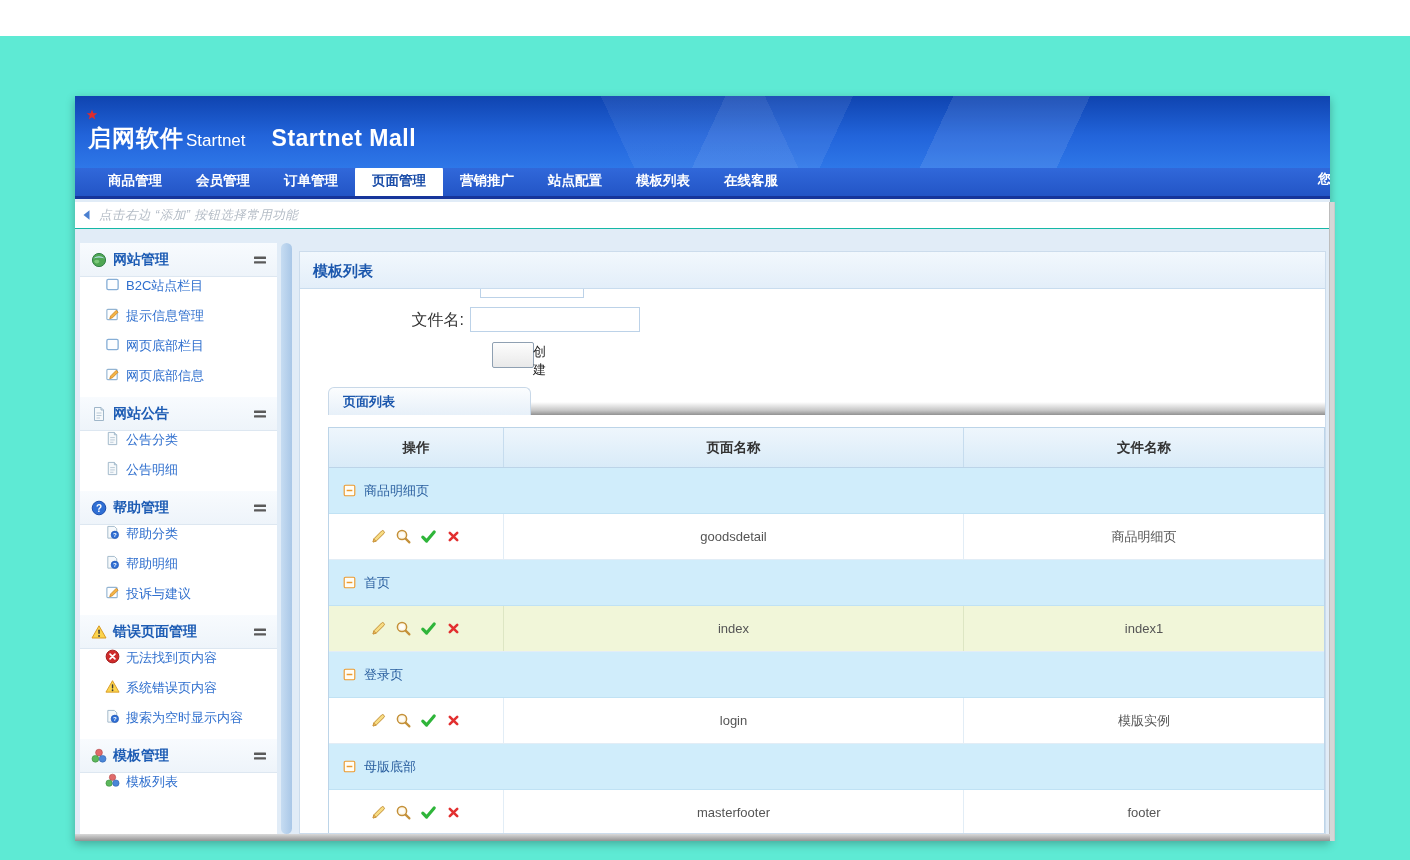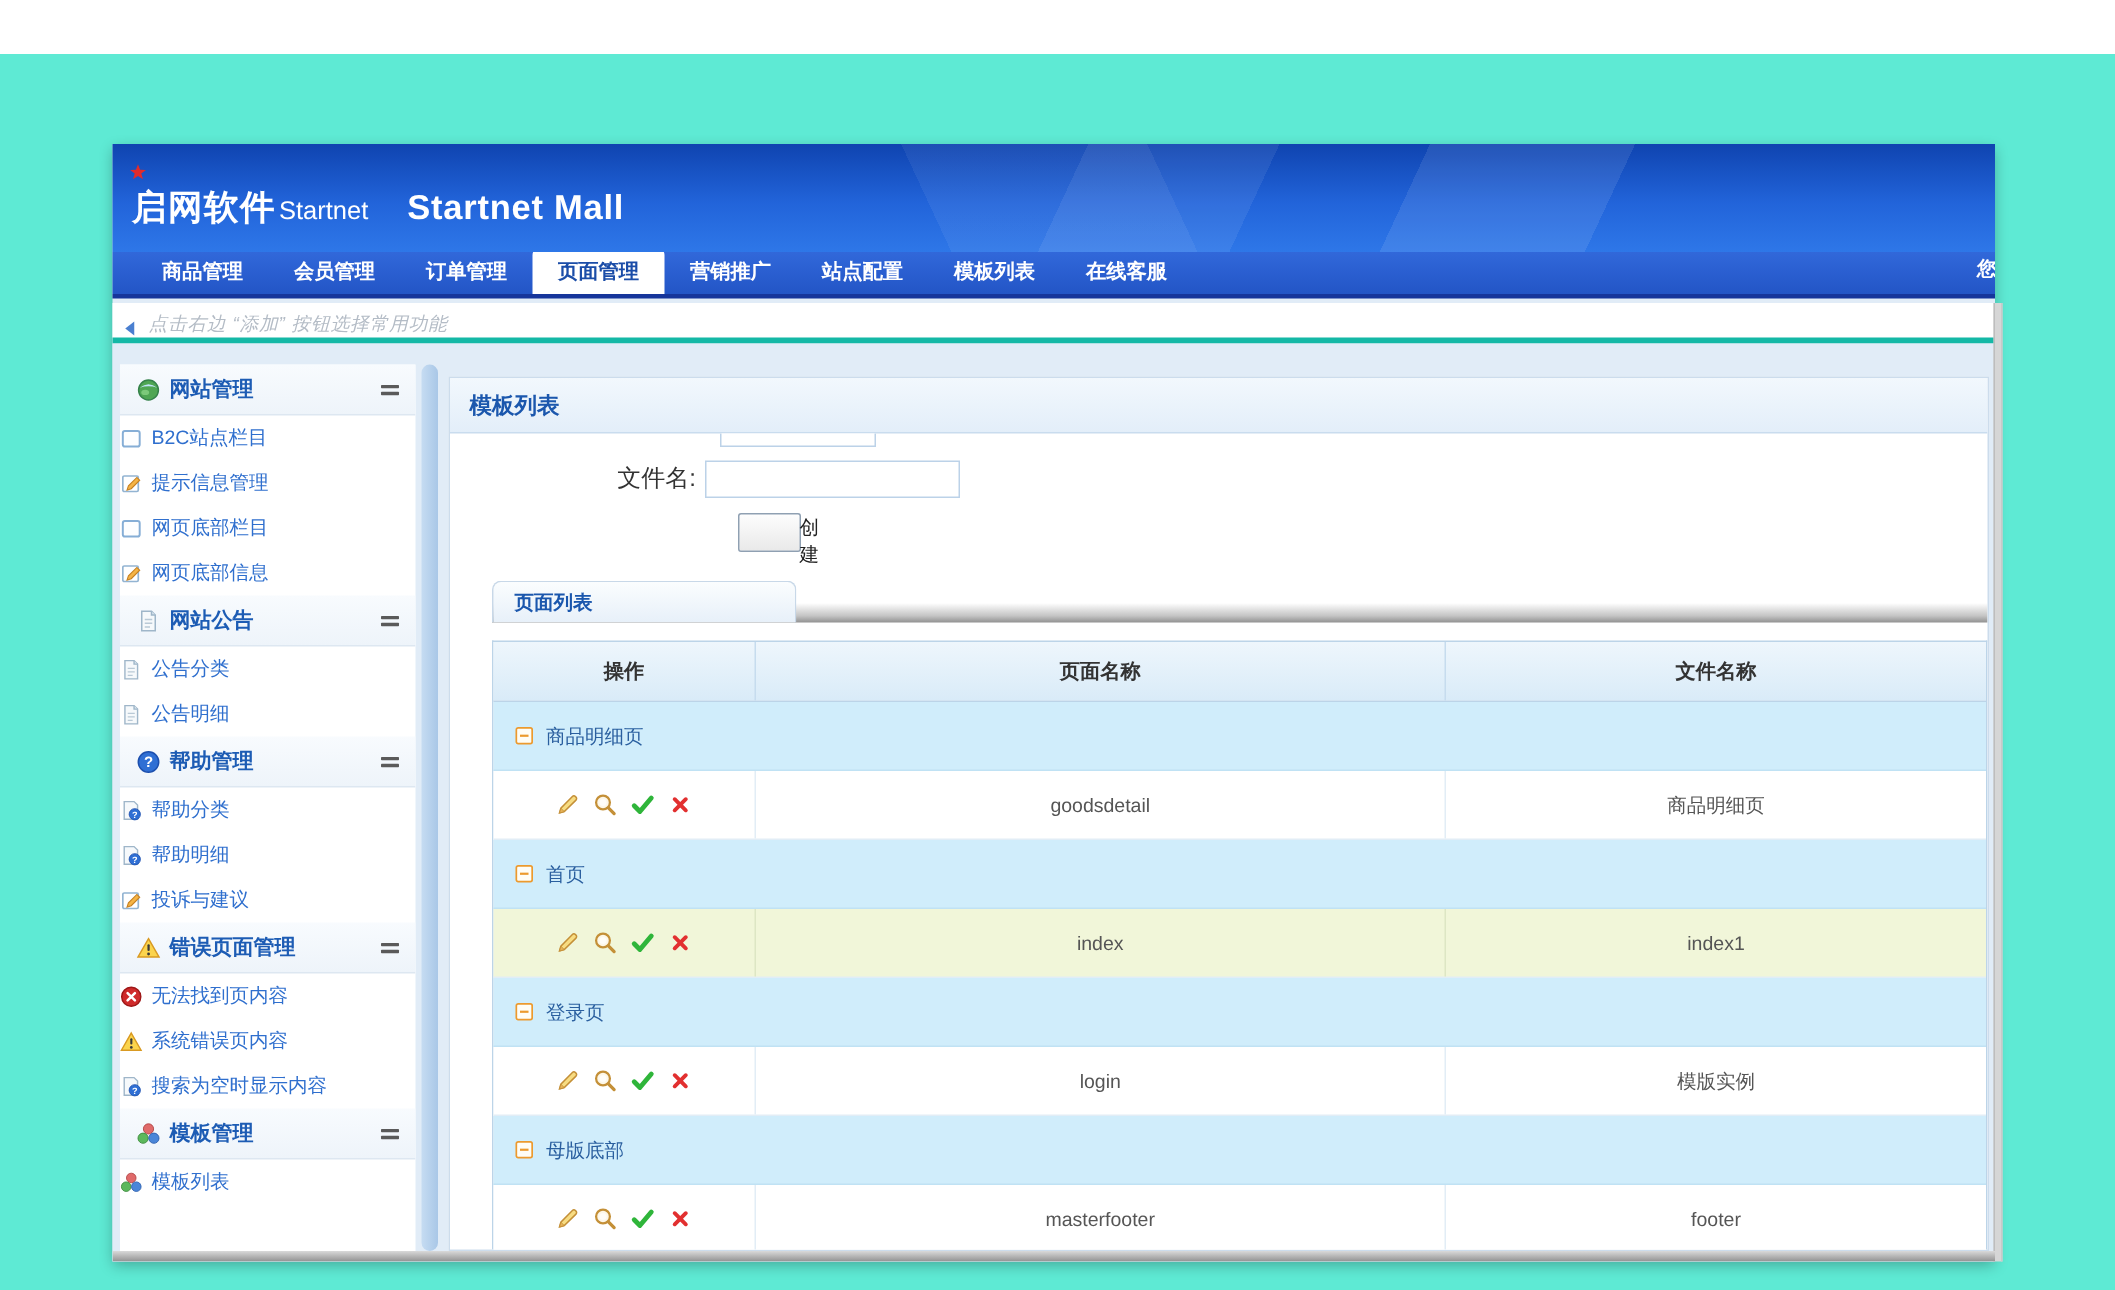--- a/index.html
+++ b/index.html
@@ -26,37 +26,37 @@
   
   .nav { position:absolute; left:0; top:72px; right:0; height:31px; overflow:hidden;
          background:linear-gradient(180deg,#3168da,#2355c6); border-bottom:3px solid #16359b;
          display:flex; align-items:flex-end; padding-left:16px; }
   .tab { padding:0 17px; line-height:31px; height:31px; color:#fff; font-size:13.5px; font-weight:bold; white-space:nowrap; }
   .tab.active { background:#fff; color:#1b4da8; border-radius:5px 5px 0 0; }
   .greet { position:absolute; right:-14px; bottom:8px; color:#fff; font-size:13px; font-weight:bold; }
 
   
   .crumb { position:absolute; left:0; top:106px; right:0; height:27px; background:#fff;
-           border-bottom:4px solid #14b8a6; display:flex; align-items:flex-end; padding-left:7px; }
+           border-bottom:1px solid #14b8a6; display:flex; align-items:center; padding-left:7px; }
   .crumb .arr { width:9px; height:12px; margin-right:8px; }
   .crumb-text { font-size:12.5px; font-style:italic; color:#b4bcc6; letter-spacing:.5px; }
 
   
   .content { position:absolute; left:0; top:133px; right:0; bottom:0; background:#e1ecf7; overflow:hidden; }
   .bottom-shadow { position:absolute; left:0; right:0; bottom:0; height:7px; z-index:9;
                    background:linear-gradient(180deg,#d9d9d9,#929292); }
   .vscroll { position:absolute; right:-5px; top:106px; bottom:0; width:6px; background:#d6d6d6;
              border-left:1px solid #bdbdbd; border-right:1px solid #c9c9c9; }
 
   
   .sidebar { position:absolute; left:5px; top:14px; width:197px; bottom:7px; background:#fff; overflow:hidden; }
   .sec-h { height:34px; display:flex; align-items:center; padding:0 9px 0 11px;
            background:linear-gradient(180deg,#f8fbfe,#eef4fa); border-bottom:1px solid #dde7f1; }
   .sec-t { flex:1; margin-left:6px; font-size:14px; font-weight:bold; color:#1d5cb4; white-space:nowrap; }
-  .side-item { height:30px; display:flex; align-items:center; font-size:13px; color:#2f6fce; white-space:nowrap; }
+  .side-item { height:30px; display:flex; padding-left:25px; font-size:13px; color:#2f6fce; white-space:nowrap; }
   .side-item .icon { margin-right:6px; }
   .scrollstrip { position:absolute; left:206px; top:14px; bottom:7px; width:11px; border-radius:6px;
                  background:linear-gradient(90deg,#c6dcf2,#a9c7e7); }
 
   
   .main { position:absolute; left:224px; top:22px; right:4px; bottom:7px; background:#fff;
           border:1px solid #ccdcec; overflow:hidden; }
   .panel-title { height:37px; line-height:37px; padding-left:13px; font-size:15px; font-weight:bold; color:#1b57ad;
                  background:linear-gradient(180deg,#f2f8fd,#e3eef9); border-bottom:1px solid #c9dcee; }
   .partial-input { position:absolute; left:180px; top:37px; width:104px; height:9px; background:#fff;

